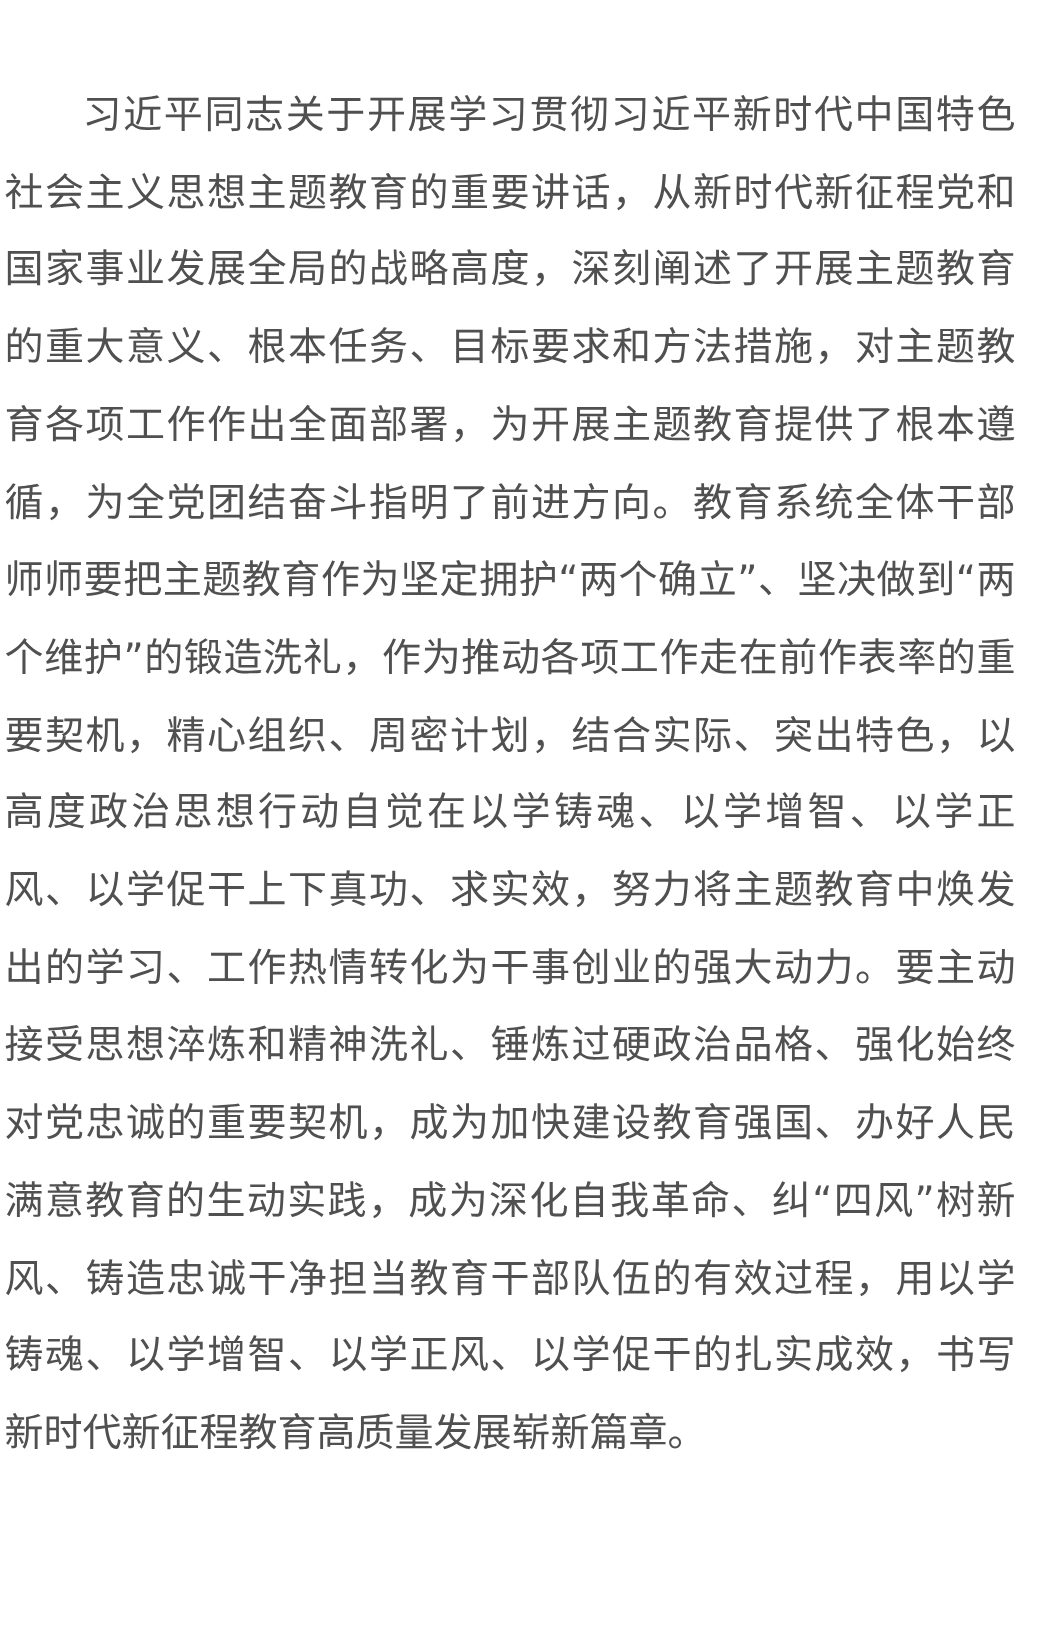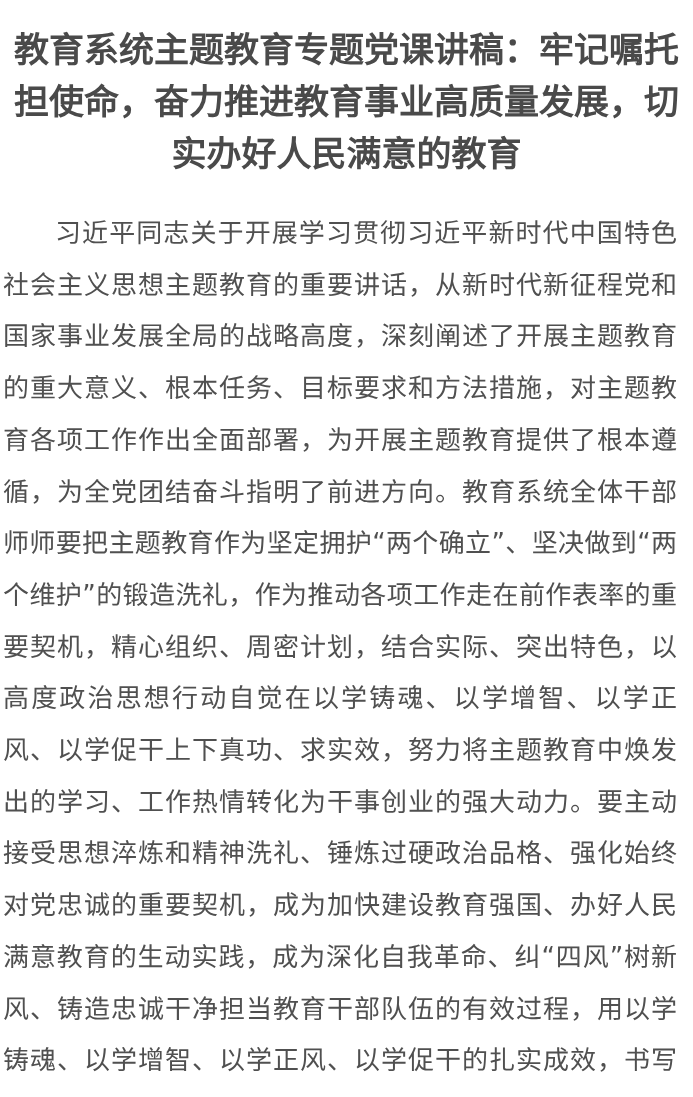--- a/index.html
+++ b/index.html
@@ -40,15 +40,14 @@
     text-align: justify;
     text-justify: inter-ideograph;
     text-indent: 2em;
     word-break: break-all;
   }
 </style>
 </head>
 <body>
 
 <div class="page">
-  <h1 class="doc-title">教育系统主题教育专题党课讲稿：牢记嘱托担使命，奋力推进教育事业高质量发展，切实办好人民满意的教育</h1>
   <p class="doc-paragraph">习近平同志关于开展学习贯彻习近平新时代中国特色社会主义思想主题教育的重要讲话，从新时代新征程党和国家事业发展全局的战略高度，深刻阐述了开展主题教育的重大意义、根本任务、目标要求和方法措施，对主题教育各项工作作出全面部署，为开展主题教育提供了根本遵循，为全党团结奋斗指明了前进方向。教育系统全体干部师师要把主题教育作为坚定拥护“两个确立”、坚决做到“两个维护”的锻造洗礼，作为推动各项工作走在前作表率的重要契机，精心组织、周密计划，结合实际、突出特色，以高度政治思想行动自觉在以学铸魂、以学增智、以学正风、以学促干上下真功、求实效，努力将主题教育中焕发出的学习、工作热情转化为干事创业的强大动力。要主动接受思想淬炼和精神洗礼、锤炼过硬政治品格、强化始终对党忠诚的重要契机，成为加快建设教育强国、办好人民满意教育的生动实践，成为深化自我革命、纠“四风”树新风、铸造忠诚干净担当教育干部队伍的有效过程，用以学铸魂、以学增智、以学正风、以学促干的扎实成效，书写新时代新征程教育高质量发展崭新篇章。</p>
 </div>
 
 </body></html>

